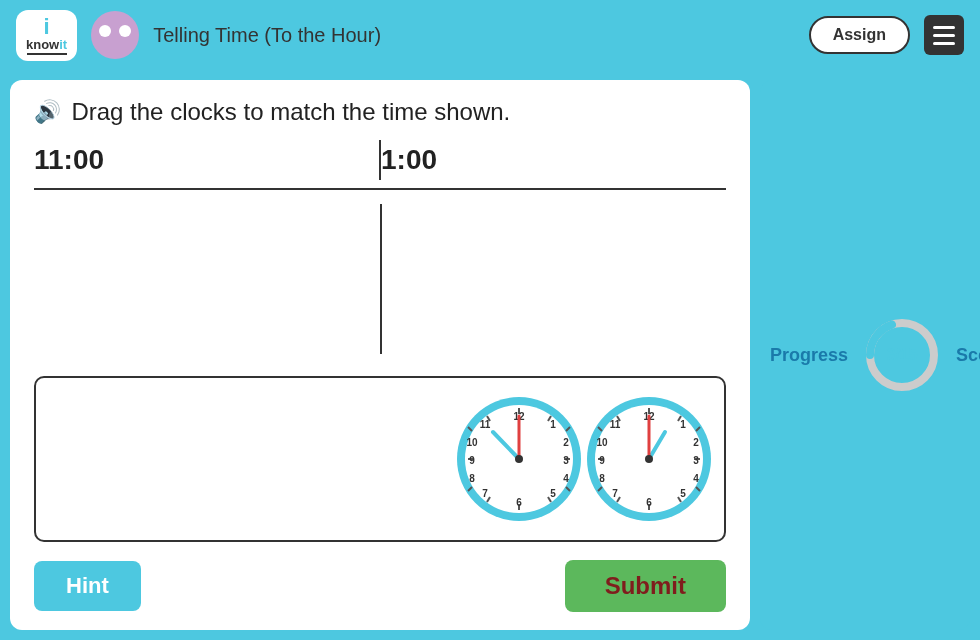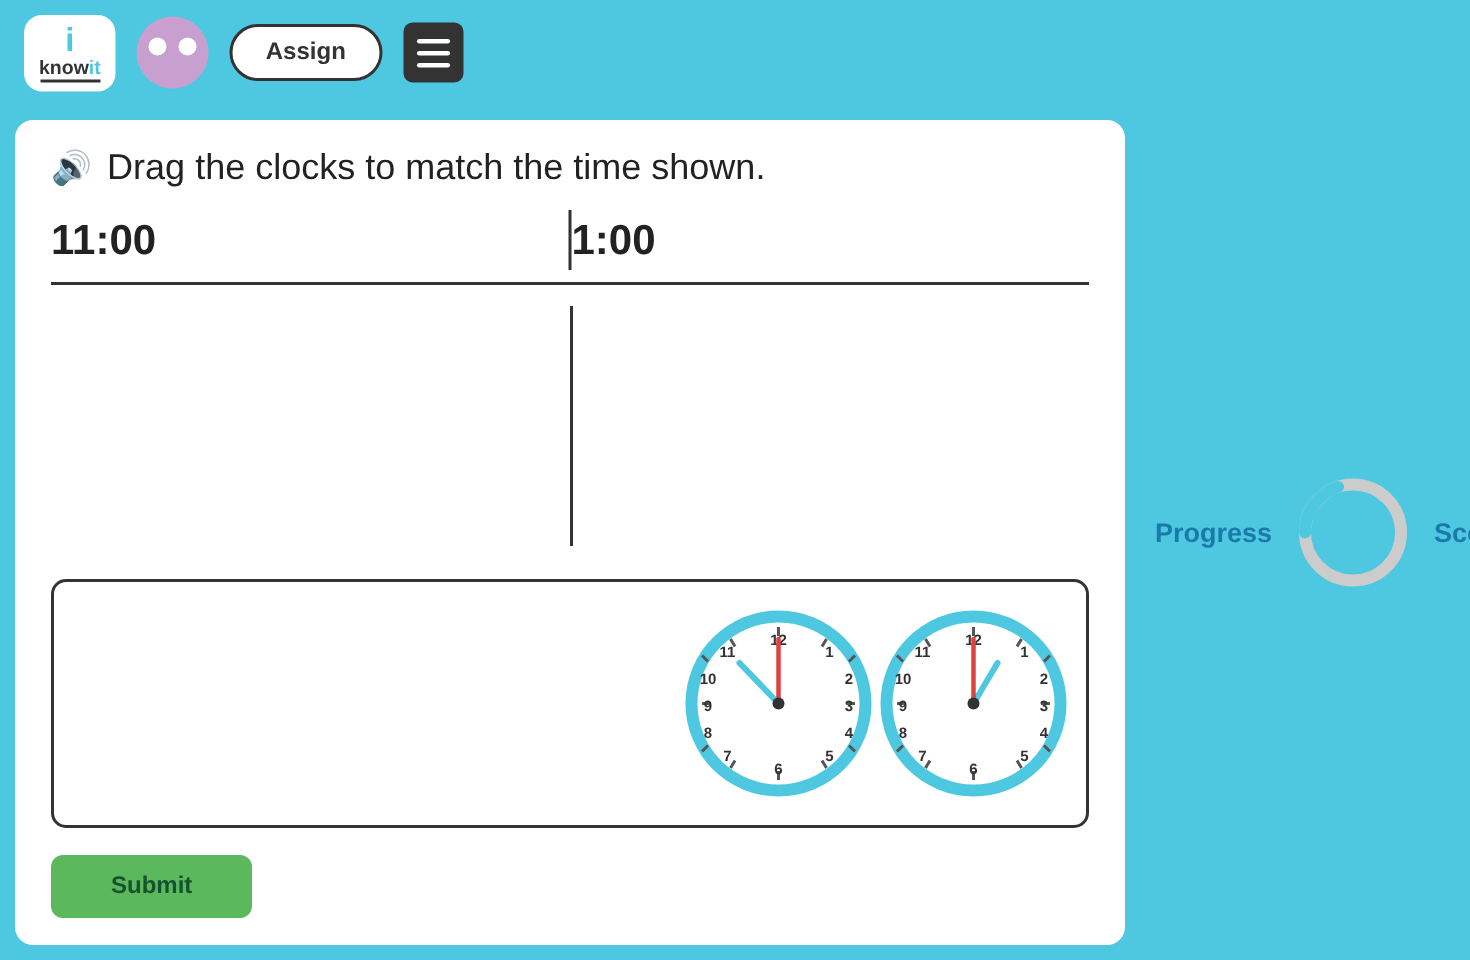--- a/index.html
+++ b/index.html
@@ -185,22 +185,22 @@
       color: white;
       font-size: 22px;
       font-weight: 700;
       border: none;
       border-radius: 8px;
       padding: 12px 32px;
       cursor: pointer;
     }
     .submit-btn {
       background: #5cb85c;
-      color: #14532d;
-      font-size: 16px;
+      color: #7f1d1d;
+      font-size: 24px;
       font-weight: 700;
       border: none;
       border-radius: 8px;
       padding: 12px 40px;
       cursor: pointer;
     }
 
     
     .sidebar {
       width: 210px;
@@ -268,20 +268,21 @@
     <span class="logo-text-i">i</span>
     <div style="display:flex; gap:0;">
       <span class="logo-text-know">know</span>
       <span class="logo-text-it">it</span>
     </div>
     <div class="logo-underline"></div>
   </div>
 
   <div class="header-icon"></div>
 
+  <span class="header-title">Telling Time (To the Hour)</span>
 
   <button class="assign-btn">Assign</button>
   <button class="hamburger-btn">
     <span></span>
     <span></span>
     <span></span>
   </button>
 </div>
 
 <div class="main-wrapper">
@@ -382,20 +383,21 @@
 
         <line x1="65" y1="65" x2="81" y2="38" stroke="#4dc8e0" stroke-width="4" stroke-linecap="round"></line>
 
         <line x1="65" y1="65" x2="65" y2="22" stroke="#e04040" stroke-width="3" stroke-linecap="round"></line>
 
         <circle cx="65" cy="65" r="4" fill="#333"></circle>
       </svg>
     </div>
 
     <div class="bottom-bar">
+      <button class="hint-btn">Hint</button>
       <button class="submit-btn">Submit</button>
     </div>
 
   </div>
 
   <div class="sidebar">
 
     <span class="sidebar-label">Progress</span>
 
     <div class="ring-container">

